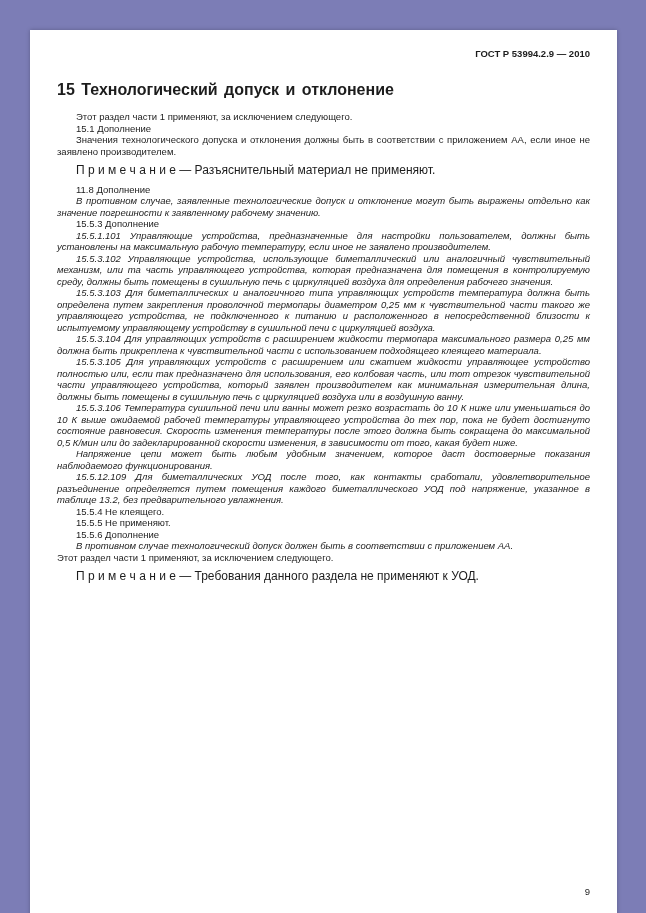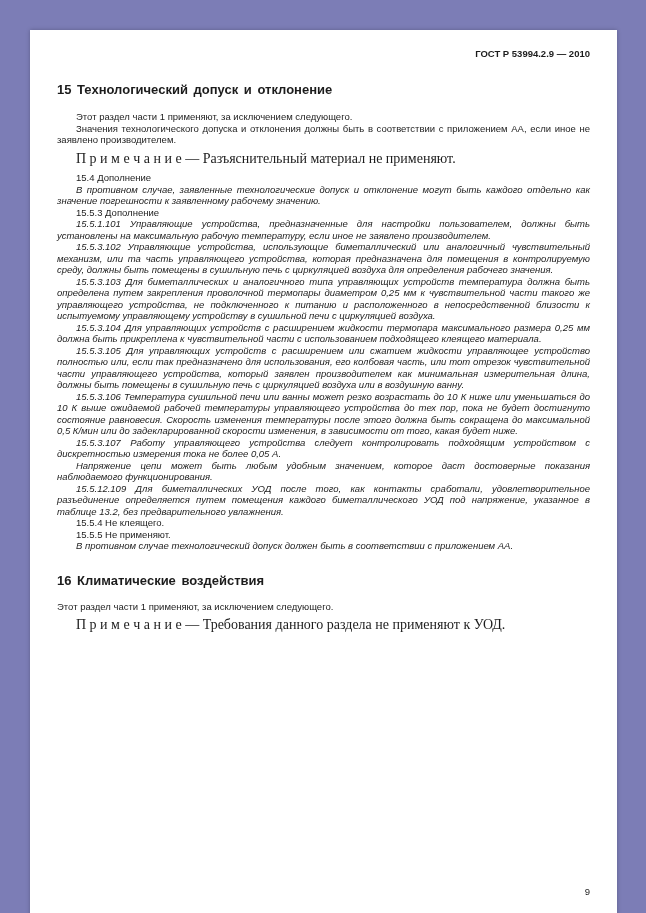--- a/index.html
+++ b/index.html
@@ -28,84 +28,83 @@
   .content{
     padding:18px 27px 0 27px;
   }
   .doc-header{
     text-align:right;
     font-weight:bold;
     font-size:9.5px;
     line-height:11px;
   }
   .section-title{
-    font-size:13px;
+    font-size:16px;
     font-weight:bold;
     word-spacing:2px;
     margin:24px 0 15px 0;
     line-height:13px;
   }
   .section-title.second{
     margin-top:22px;
     margin-bottom:14px;
   }
   .body p{
     margin:0;
     font-size:9.5px;
     line-height:11.5px;
     text-align:justify;
     text-indent:19px;
   }
   .body p.italic{ font-style:italic; }
   .body p.plain{ text-indent:0; }
   .body p.note{
-    font-size:14px;
+    font-size:12px;
     line-height:10.5px;
     margin:8px 0;
-    font-family:Liberation Serif, serif;
   }
   .page-number{
     position:absolute;
     right:27px;
     bottom:22px;
     font-size:9.5px;
   }
 </style>
 </head>
 <body>
 
 <div class="page">
   <div class="content">
 
     <div class="doc-header">ГОСТ Р 53994.2.9 — 2010</div>
 
     <div class="section-title">15 Технологический допуск и отклонение</div>
 
     <div class="body">
         <p class="">Этот раздел части 1 применяют, за исключением следующего.</p>
+        <p class="">15.1 Дополнение</p>
         <p class="">Значения технологического допуска и отклонения должны быть в соответствии с приложением АА, если иное не заявлено производителем.</p>
         <p class="note">П р и м е ч а н и е — Разъяснительный материал не применяют.</p>
-        <p class="">15.4 Дополнение</p>
-        <p class="italic">В противном случае, заявленные технологические допуск и отклонение могут быть каждого отдельно как значение погрешности к заявленному рабочему значению.</p>
+        <p class="">11.8 Дополнение</p>
+        <p class="italic">В противном случае, заявленные технологические допуск и отклонение могут быть выражены отдельно как значение погрешности к заявленному рабочему значению.</p>
         <p class="">15.5.3  Дополнение</p>
         <p class="italic">15.5.1.101 Управляющие устройства, предназначенные для настройки пользователем, должны быть установлены на максимальную рабочую температуру, если иное не заявлено производителем.</p>
         <p class="italic">15.5.3.102 Управляющие устройства, использующие биметаллический или аналогичный чувствительный механизм, или та часть управляющего устройства, которая предназначена для помещения в контролируемую среду, должны быть помещены в сушильную печь с циркуляцией воздуха для определения рабочего значения.</p>
         <p class="italic">15.5.3.103 Для биметаллических и аналогичного типа управляющих устройств температура должна быть определена путем закрепления проволочной термопары диаметром 0,25 мм к чувствительной части такого же управляющего устройства, не подключенного к питанию и расположенного в непосредственной близости к испытуемому управляющему устройству в сушильной печи с циркуляцией воздуха.</p>
         <p class="italic">15.5.3.104 Для управляющих устройств с расширением жидкости термопара максимального размера 0,25 мм должна быть прикреплена к чувствительной части с использованием подходящего клеящего материала.</p>
         <p class="italic">15.5.3.105 Для управляющих устройств с расширением или сжатием жидкости управляющее устройство полностью или, если так предназначено для использования, его колбовая часть, или тот отрезок чувствительной части управляющего устройства, который заявлен производителем как минимальная измерительная длина, должны быть помещены в сушильную печь с циркуляцией воздуха или в воздушную ванну.</p>
         <p class="italic">15.5.3.106 Температура сушильной печи или ванны может резко возрастать до 10 К ниже или уменьшаться до 10 К выше ожидаемой рабочей температуры управляющего устройства до тех пор, пока не будет достигнуто состояние равновесия. Скорость изменения температуры после этого должна быть сокращена до максимальной 0,5 К/мин или до задекларированной скорости изменения, в зависимости от того, какая будет ниже.</p>
-        <p class="italic">15.5.3.107 Работу управляющего устройства следует контролировать подходящим устройством с дискретностью измерения тока не более 0,05 А.</p>
         <p class="italic">Напряжение цепи может быть любым удобным значением, которое даст достоверные показания наблюдаемого функционирования.</p>
         <p class="italic">15.5.12.109 Для биметаллических УОД после того, как контакты сработали, удовлетворительное разъединение определяется путем помещения каждого биметаллического УОД под напряжение, указанное в таблице 13.2, без предварительного увлажнения.</p>
         <p class="">15.5.4 Не клеящего.</p>
         <p class="">15.5.5 Не применяют.</p>
+        <p class="">15.5.6 Дополнение</p>
         <p class="italic">В противном случае технологический допуск должен быть в соответствии с приложением АА.</p>
       </div>
 
-    <div class="section-title second">16 Климатические воздействия</div>
 
     <div class="body">
         <p class="plain">Этот раздел части 1 применяют, за исключением следующего.</p>
         <p class="note">П р и м е ч а н и е — Требования данного раздела не применяют к УОД.</p>
       </div>
 
   </div>
 
   <div class="page-number">9</div>
 </div>

